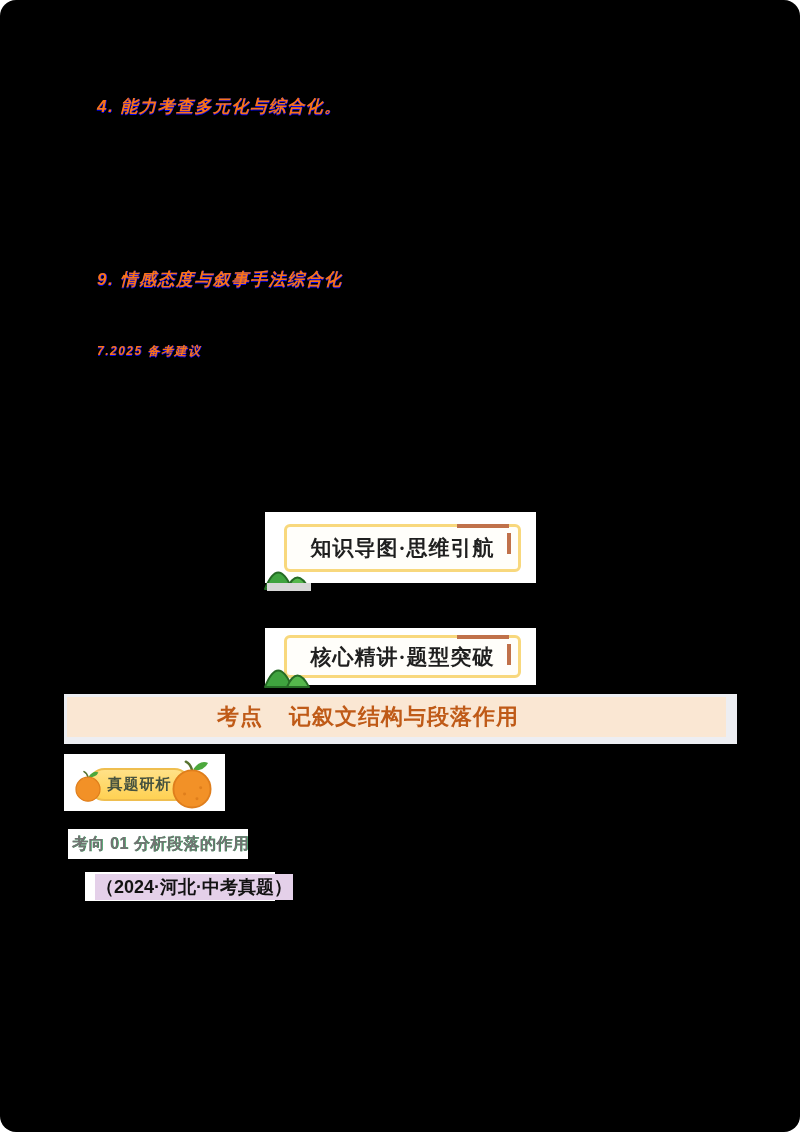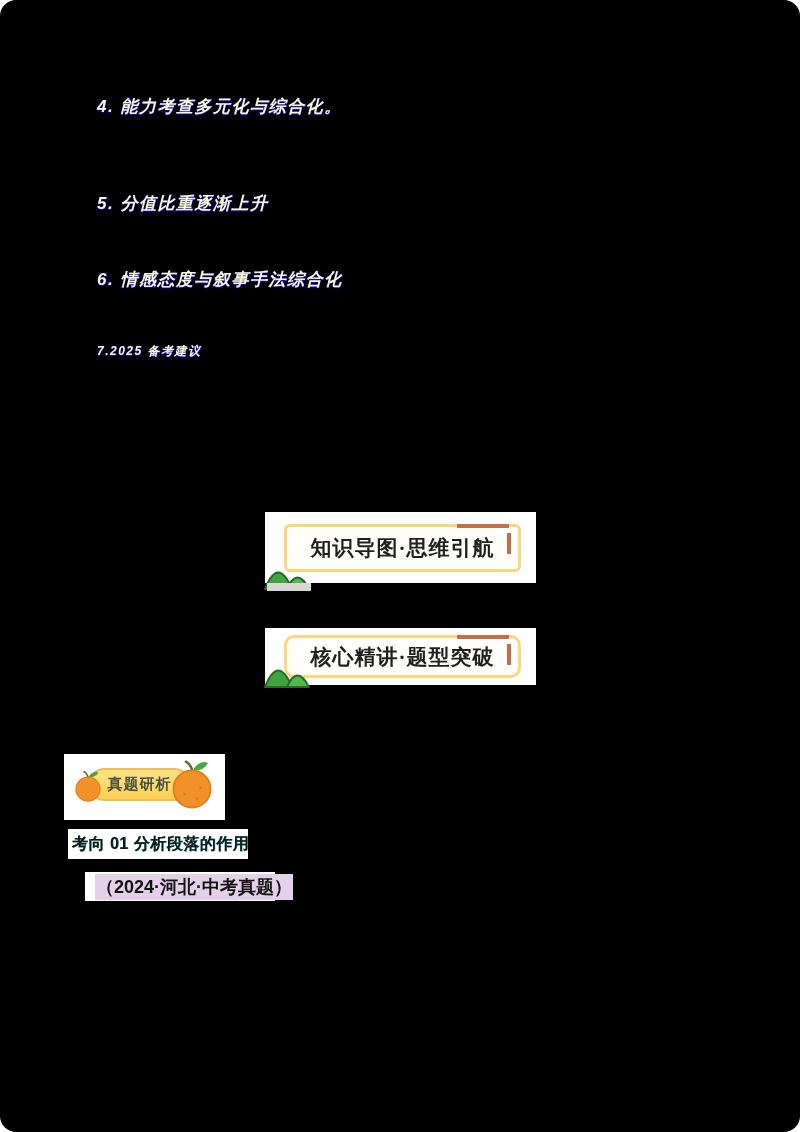--- a/index.html
+++ b/index.html
@@ -3,84 +3,83 @@
 <meta charset="utf-8">
 <style>
   html,body{margin:0;padding:0;background:#ffffff;}
   .canvas{
     position:relative;width:800px;height:1132px;background:#000000;
     border-radius:16px;overflow:hidden;
     font-family:"Liberation Sans","DejaVu Sans",sans-serif;
   }
   
   .blue-item{
-    position:absolute;left:97px;color:#fef9c3;font-weight:bold;font-style:italic;
+    position:absolute;left:97px;color:#f97316;font-weight:bold;font-style:italic;
     font-size:17px;letter-spacing:1.5px;text-shadow:0.7px 0 #0404ee, 0 0.5px #0404ee;
     white-space:nowrap;
   }
   .blue-1{top:95px;}
   .blue-2{top:192px;}
   .blue-3{top:268px;}
   .blue-4{top:343px;font-size:12px;}
   
   .banner{position:absolute;left:265px;width:271px;background:#ffffff;}
   .banner-1{top:512px;height:71px;}
   .banner-2{top:628px;height:57px;}
   .frame{
     position:absolute;left:19px;right:15px;border:3px solid #F8D87D;border-radius:6px;
     background:#FFFEFA;display:flex;align-items:center;justify-content:center;font-family:Liberation Serif, serif;
   }
   .banner-1 .frame{top:12px;bottom:11px;}
-  .banner-2 .frame{top:7px;bottom:7px;border-radius:10px;}
+  .banner-2 .frame{top:7px;bottom:7px;}
   .banner-title{font-size:21px;font-weight:bold;color:#1f1f1f;letter-spacing:1px;white-space:nowrap;}
   .corner-h{position:absolute;top:-3px;right:9px;width:52px;height:4px;background:#C0714A;}
   .corner-v{position:absolute;top:6px;right:7px;width:4px;height:21px;background:#C0714A;}
   .mountains{position:absolute;left:-3px;width:54px;height:37px;}
   .banner-1 .mountains{bottom:-8px;}
   .banner-2 .mountains{bottom:-4px;}
   .stub{position:absolute;left:267px;top:583px;width:44px;height:8px;background:#D7D7D7;}
   
   .kaodian-wrap{position:absolute;left:64px;top:694px;width:673px;height:50px;background:#EDEEF2;}
   .kaodian{
     position:absolute;left:3px;top:3px;right:11px;bottom:7px;background:#FAE7D3;
     display:flex;align-items:center;
   }
   .kaodian-text{margin-left:150px;font-size:22px;font-weight:bold;color:#BF5A17;
     letter-spacing:1px;white-space:nowrap;}
   .kaodian-text .gap{display:inline-block;width:26px;}
   
-  .badge-wrap{position:absolute;left:64px;top:754px;width:161px;height:66px;background:#ffffff;}
+  .badge-wrap{position:absolute;left:64px;top:754px;width:161px;height:57px;background:#ffffff;}
   .pill{
     position:absolute;left:24px;top:14px;width:99px;height:29px;
     background:linear-gradient(#FFE187,#FFD153);border:2px solid #EFBE4F;border-radius:17px;
     display:flex;align-items:center;justify-content:center;
   }
   .pill-label{font-size:15px;font-weight:bold;color:#47523F;letter-spacing:1px;white-space:nowrap;}
   .orange-sm{position:absolute;left:8px;top:15px;width:32px;height:34px;}
   .orange-lg{position:absolute;left:103px;top:4px;width:50px;height:52px;}
   
   .green-strip{position:absolute;left:68px;top:829px;width:180px;height:30px;background:#ffffff;
     display:flex;align-items:center;overflow:hidden;}
-  .green-heading{margin-left:4px;font-size:16px;font-weight:bold;color:#0f172a;
+  .green-heading{margin-left:4px;font-size:16px;font-weight:bold;color:#737373;
     letter-spacing:0.5px;white-space:nowrap;text-shadow:0.5px 0 #1EA351;}
   
   .source-strip{position:absolute;left:85px;top:872px;width:190px;height:29px;background:#ffffff;
     display:flex;align-items:center;}
   .source-highlight{margin-left:10px;background:#E4D0E9;padding:1px 1px;font-size:18px;
     font-weight:bold;color:#121212;white-space:nowrap;}
   .clipped-block{width:14px;height:19px;background:#2F2F2F;margin-left:4px;}
 </style>
 </head>
 <body>
 
 <div class="canvas">
 
   <div class="blue-item blue-1">4. 能力考查多元化与综合化。</div>
-  <div class="blue-item blue-2">5. 分值比重逐渐上升</div>
-  <div class="blue-item blue-3">6. 情感态度与叙事手法综合化</div>
+  <div class="blue-item blue-3">9. 情感态度与叙事手法综合化</div>
   <div class="blue-item blue-4">7.2025 备考建议</div>
 
   <div class="banner banner-1">
     <div class="frame">
       <span class="corner-h"></span>
       <span class="corner-v"></span>
       <span class="banner-title">知识导图·思维引航</span>
     </div>
     <svg class="mountains" viewBox="0 0 54 37">
       <path d="M3 35 Q16 2 30 35 Z" fill="#3FA33F" stroke="#256B25" stroke-width="2" stroke-linejoin="round"></path>
@@ -94,20 +93,27 @@
       <span class="corner-h"></span>
       <span class="corner-v"></span>
       <span class="banner-title">核心精讲·题型突破</span>
     </div>
     <svg class="mountains" viewBox="0 0 54 37">
       <path d="M3 35 Q16 2 30 35 Z" fill="#3FA33F" stroke="#256B25" stroke-width="2" stroke-linejoin="round"></path>
       <path d="M25 35 Q35 12 47 35 Z" fill="#55B74C" stroke="#256B25" stroke-width="2" stroke-linejoin="round"></path>
     </svg>
   </div>
 
+  <div class="kaodian-wrap">
+    <div class="kaodian">
+      <div class="kaodian-text">
+        <span>考点</span><span class="gap"></span><span>记叙文结构与段落作用</span>
+      </div>
+    </div>
+  </div>
 
   <div class="badge-wrap">
     <div class="pill">
       <span class="pill-label">真题研析</span>
     </div>
     <svg class="orange-sm" viewBox="0 0 40 42">
       <path d="M20 10 Q19 5 15 3" stroke="#57722F" fill="none" stroke-width="2" stroke-linecap="round"></path>
       <path d="M21 9 Q27 1 33 4 Q30 10 22 10 Z" fill="#4CA83C"></path>
       <circle cx="20" cy="25" r="15" fill="#F29127" stroke="#DF7E1C" stroke-width="1.5"></circle>
     </svg>

